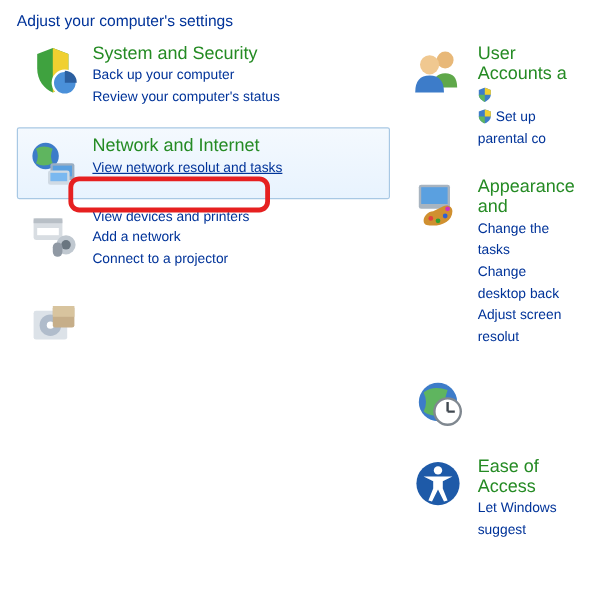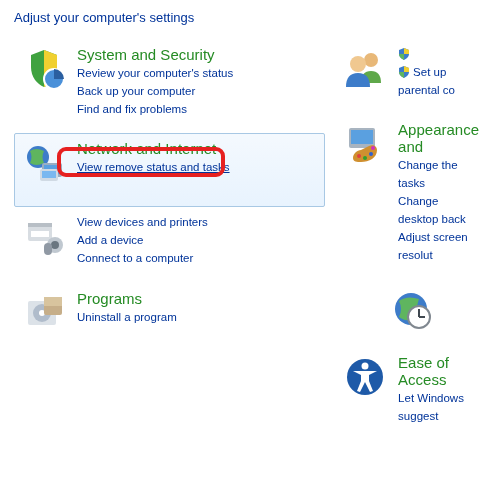--- a/index.html
+++ b/index.html
@@ -9,38 +9,37 @@
       background: #fff;
       color: #333;
       padding: 10px 14px;
       width: 500px;
       height: 500px;
       overflow: hidden;
     }
     .page-title {
       color: #003399;
       font-size: 13px;
-      margin-bottom: 14px;
+      margin-bottom: 4px;
       font-weight: 400;
     }
     .columns { display: flex; gap: 0; }
     .col-left { width: 330px; }
     .col-right { flex: 1; padding-left: 10px; }
     .category {
       display: flex;
       gap: 10px;
       padding: 6px 6px 14px 6px;
       border: 1px solid transparent;
       border-radius: 2px;
-      justify-content: center;
     }
     .category.selected {
       background: linear-gradient(#f4f9fe, #e8f3fe);
       border: 1px solid #a8c8e4;
-      padding-bottom: 20px;
+      padding-bottom: 6px;
     }
     .icon-wrap {
       width: 46px;
       height: 46px;
       flex-shrink: 0;
       display: flex;
       align-items: center;
       justify-content: center;
     }
     .cat-body { flex: 1; }
@@ -91,90 +90,86 @@
       <div class="icon-wrap">
         <svg width="44" height="44" viewBox="0 0 44 44">
           <path d="M22 3 L35 8 L35 20 C35 30 29 37 22 40 C15 37 9 30 9 20 L9 8 Z" fill="#3fa23f"></path>
           <path d="M22 3 L35 8 L35 20 C35 30 29 37 22 40 L22 3 Z" fill="#f0d030"></path>
           <circle cx="32" cy="32" r="10" fill="#4a90d9" stroke="#fff" stroke-width="2"></circle>
           <path d="M32 22 A10 10 0 0 1 42 32 L32 32 Z" fill="#2b5fa0"></path>
         </svg>
       </div>
       <div class="cat-body">
         <div class="cat-title">System and Security</div>
+        <a class="cat-link">Back up your computer</a>
         <a class="cat-link">Review your computer's status</a>
-        <a class="cat-link">Back up your computer</a>
-        <a class="cat-link">Find and fix problems</a>
       </div>
     </div>
 
     <div class="category selected">
       <div class="icon-wrap">
         <svg width="44" height="44" viewBox="0 0 44 44">
           <circle cx="16" cy="16" r="11" fill="#3d7cc9"></circle>
           <path d="M8 10 Q14 6 22 10 Q19 16 22 22 Q14 26 8 22 Q11 16 8 10" fill="#5fb55f"></path>
           <rect x="20" y="22" width="20" height="14" rx="2" fill="#9aaec2"></rect>
           <rect x="22" y="24" width="16" height="9" fill="#5aa0e0"></rect>
           <rect x="18" y="28" width="18" height="12" rx="2" fill="#d0dae4"></rect>
           <rect x="20" y="30" width="14" height="7" fill="#7ab8f0"></rect>
         </svg>
       </div>
       <div class="cat-body">
         <div class="cat-title">Network and Internet</div>
-        <a class="cat-link emph">View remove status and tasks</a>
+        <a class="cat-link emph">View network resolut and tasks</a>
       </div>
     </div>
 
     <div class="category">
       <div class="icon-wrap">
         <svg width="44" height="44" viewBox="0 0 44 44">
           <rect x="6" y="8" width="24" height="18" rx="2" fill="#d8dde2"></rect>
           <rect x="6" y="8" width="24" height="4" fill="#b8bfc6"></rect>
           <rect x="9" y="16" width="18" height="6" fill="#fff"></rect>
           <circle cx="33" cy="30" r="8" fill="#c0c8d0"></circle>
           <circle cx="33" cy="30" r="4" fill="#6a7680"></circle>
           <rect x="22" y="28" width="8" height="12" rx="4" fill="#9099a4"></rect>
         </svg>
       </div>
       <div class="cat-body">
         <a class="cat-link">View devices and printers</a>
-        <a class="cat-link">Add a device</a>
-        <a class="cat-link">Connect to a computer</a>
+        <a class="cat-link">Add a network</a>
+        <a class="cat-link">Connect to a projector</a>
       </div>
     </div>
 
     <div class="category">
       <div class="icon-wrap">
         <svg width="44" height="44" viewBox="0 0 44 44">
           <rect x="6" y="10" width="28" height="24" rx="2" fill="#dce2e8"></rect>
           <circle cx="20" cy="22" r="9" fill="#b0bccb"></circle>
           <circle cx="20" cy="22" r="3" fill="#fff"></circle>
           <rect x="22" y="6" width="18" height="18" rx="2" fill="#c6ae89"></rect>
           <rect x="22" y="6" width="18" height="9" fill="#d8c49e"></rect>
         </svg>
       </div>
-      <div class="cat-body">
-        <div class="cat-title">Programs</div>
-        <a class="cat-link">Uninstall a program</a>
-      </div>
     </div>
   </div>
 
   <div class="col-right">
 
     <div class="category">
       <div class="icon-wrap">
         <svg width="44" height="44" viewBox="0 0 44 44">
           <circle cx="28" cy="13" r="7" fill="#e8b878"></circle>
           <path d="M18 36 Q18 24 28 24 Q38 24 38 36 Z" fill="#5fa84a"></path>
           <circle cx="15" cy="17" r="8" fill="#f0c890"></circle>
           <path d="M3 40 Q3 26 15 26 Q27 26 27 40 Z" fill="#3d7cc9"></path>
         </svg>
       </div>
       <div class="cat-body">
+        <div class="cat-title">User Accounts a</div>
         <a class="cat-link"><span class="shield"><svg width="12" height="12" viewBox="0 0 12 12">
                 <path d="M6 0 L11 2 L11 6 C11 9 8 11 6 12 C4 11 1 9 1 6 L1 2 Z" fill="#3d7cc9"></path>
                 <path d="M6 0 L11 2 L11 6 L6 6 Z" fill="#f0d030"></path>
                 <path d="M1 6 L6 6 L6 12 C4 11 1 9 1 6" fill="#5fb55f"></path>
               </svg></span></a>
         <a class="cat-link"><span class="shield"><svg width="12" height="12" viewBox="0 0 12 12">
                 <path d="M6 0 L11 2 L11 6 C11 9 8 11 6 12 C4 11 1 9 1 6 L1 2 Z" fill="#3d7cc9"></path>
                 <path d="M6 0 L11 2 L11 6 L6 6 Z" fill="#f0d030"></path>
                 <path d="M1 6 L6 6 L6 12 C4 11 1 9 1 6" fill="#5fb55f"></path>
               </svg></span><span>Set up parental co</span></a>

